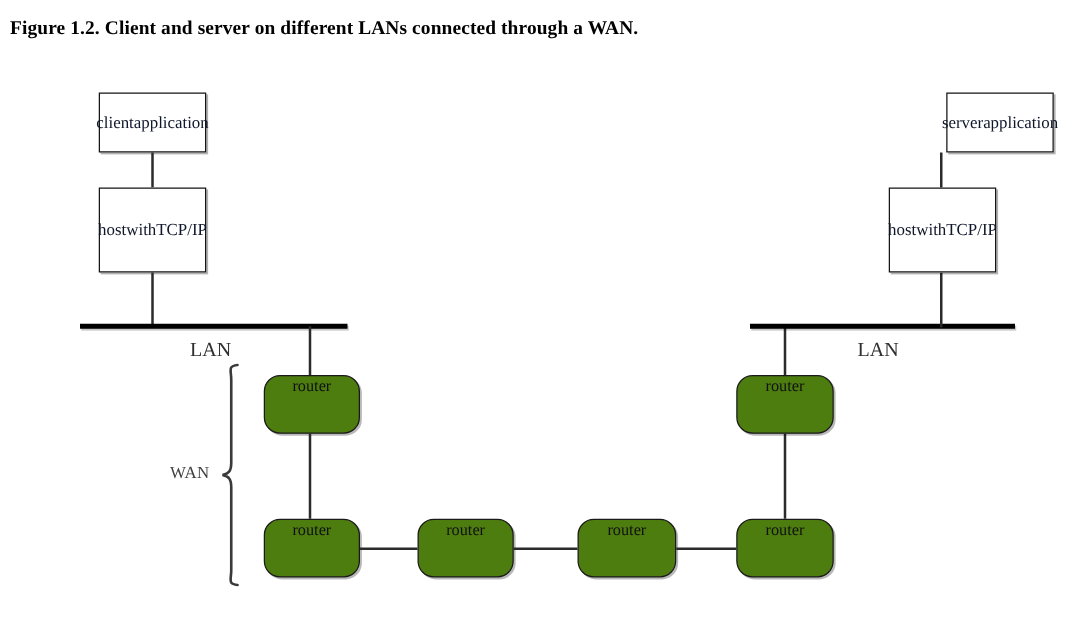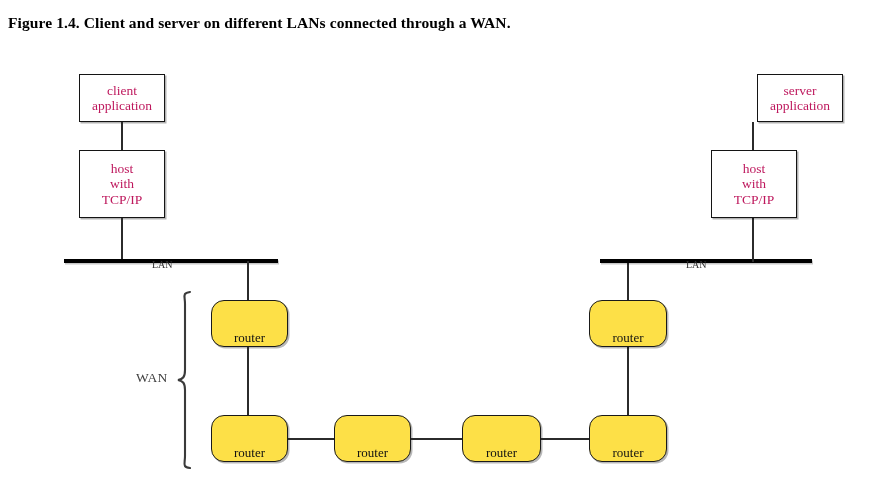--- a/index.html
+++ b/index.html
@@ -30,79 +30,80 @@
     top: 0;
     width: 872px;
     height: 500px;
   }
   .node-box {
     position: absolute;
     box-sizing: border-box;
     border: 1.3px solid #141414;
     background: #ffffff;
     display: flex;
-    flex-direction: column;
+    flex-direction: row;
     align-items: center;
     justify-content: center;
     font-size: 13.5px;
     line-height: 1.12;
     text-align: center;
-    color: #be185d;
+    color: #0f172a;
     box-shadow: 1.5px 1.5px 0 rgba(0,0,0,0.30);
   }
   .node-box .line {
     display: block;
     white-space: nowrap;
   }
   .router-box {
     position: absolute;
     box-sizing: border-box;
     border: 1.3px solid #1a1a1a;
     border-radius: 13px;
-    background: #fde047;
+    background: #4d7c0f;
     display: flex;
-    align-items: flex-end;
+    align-items: flex-start;
     justify-content: center;
     font-size: 13px;
     color: #111111;
     box-shadow: 1.5px 1.5px 0 rgba(0,0,0,0.28);
   }
   .wire {
     position: absolute;
     background: #2b2b2b;
   }
   .wire-v { width: 1.6px; }
   .wire-h { height: 1.6px; }
   .bus {
     position: absolute;
     height: 4px;
     background: #000000;
     box-shadow: 1px 1.5px 0 rgba(0,0,0,0.22);
   }
   .bus-label {
     position: absolute;
-    font-size: 10px;
+    font-size: 16px;
     color: #2f2f2f;
     white-space: nowrap;
+    margin-top: 13px;
   }
   .wan-label {
     position: absolute;
     font-size: 13.5px;
     color: #404040;
     white-space: nowrap;
     letter-spacing: 0.3px;
   }
   .brace {
     position: absolute;
   }
 </style>
 </head>
 <body>
 
-<div id="figure-title">Figure 1.4. Client and server on different LANs connected through a WAN.</div>
+<div id="figure-title">Figure 1.2. Client and server on different LANs connected through a WAN.</div>
 
 <div id="diagram-canvas">
 
   <div class="node-box" style="left:79px; top:74px; width:86px; height:48px;">
     <span class="line">client</span>
     <span class="line">application</span>
   </div>
 
   <div class="wire wire-v" style="left:121px; top:122px; height:28px;"></div>
 

